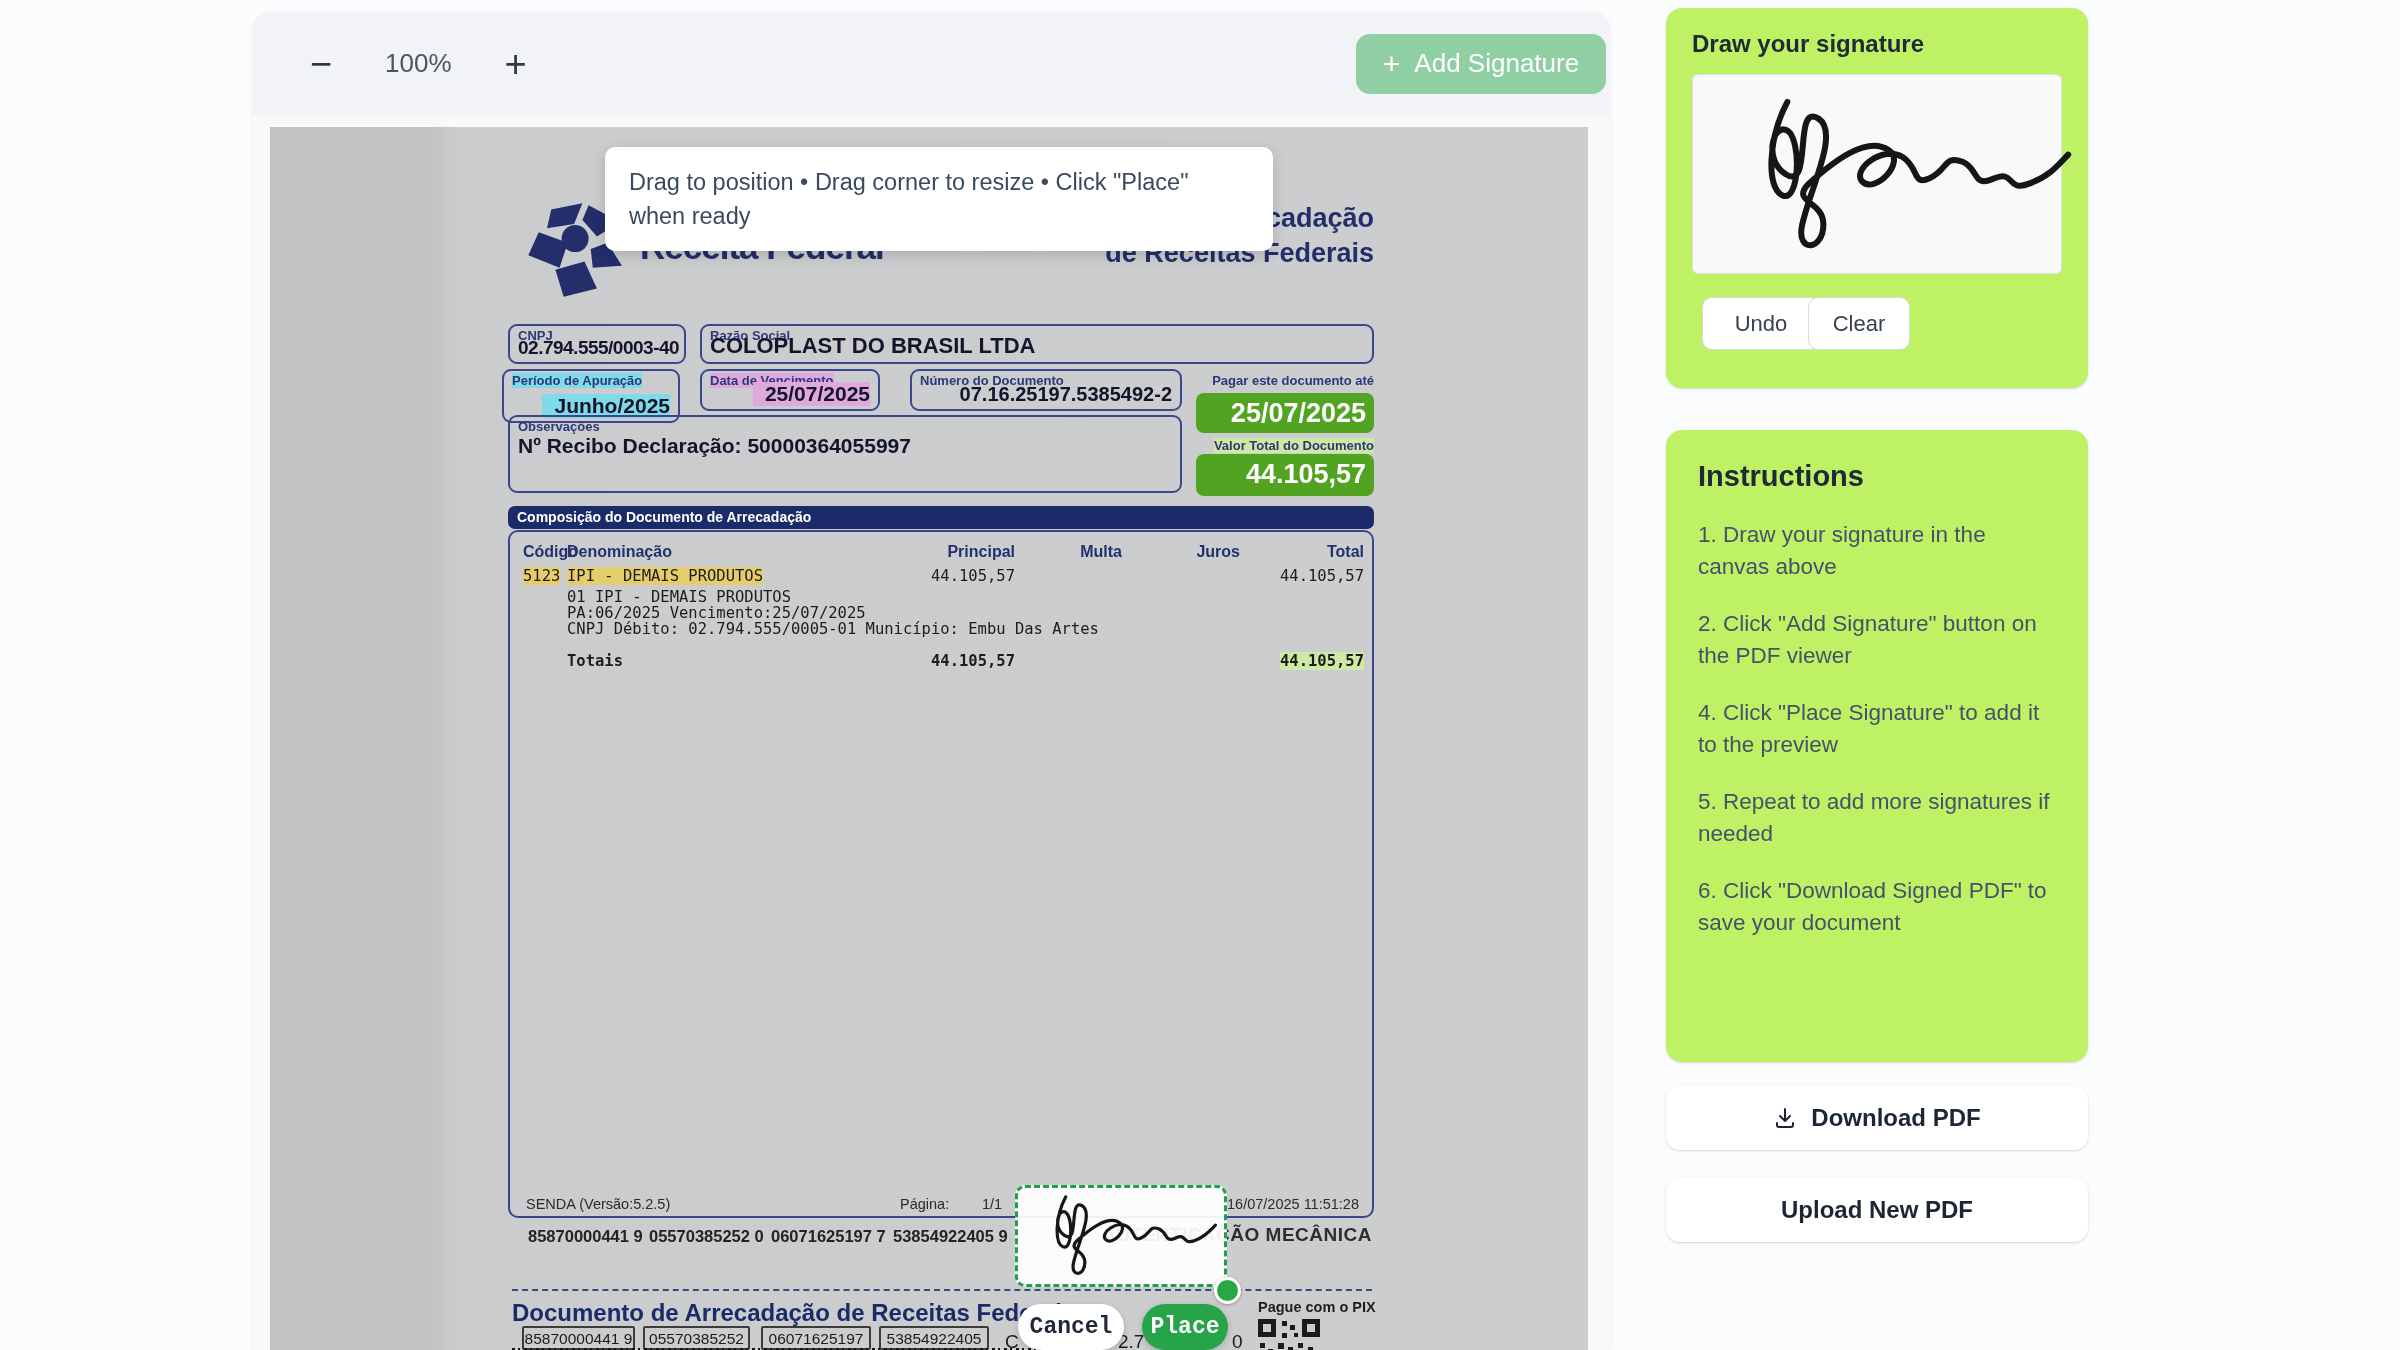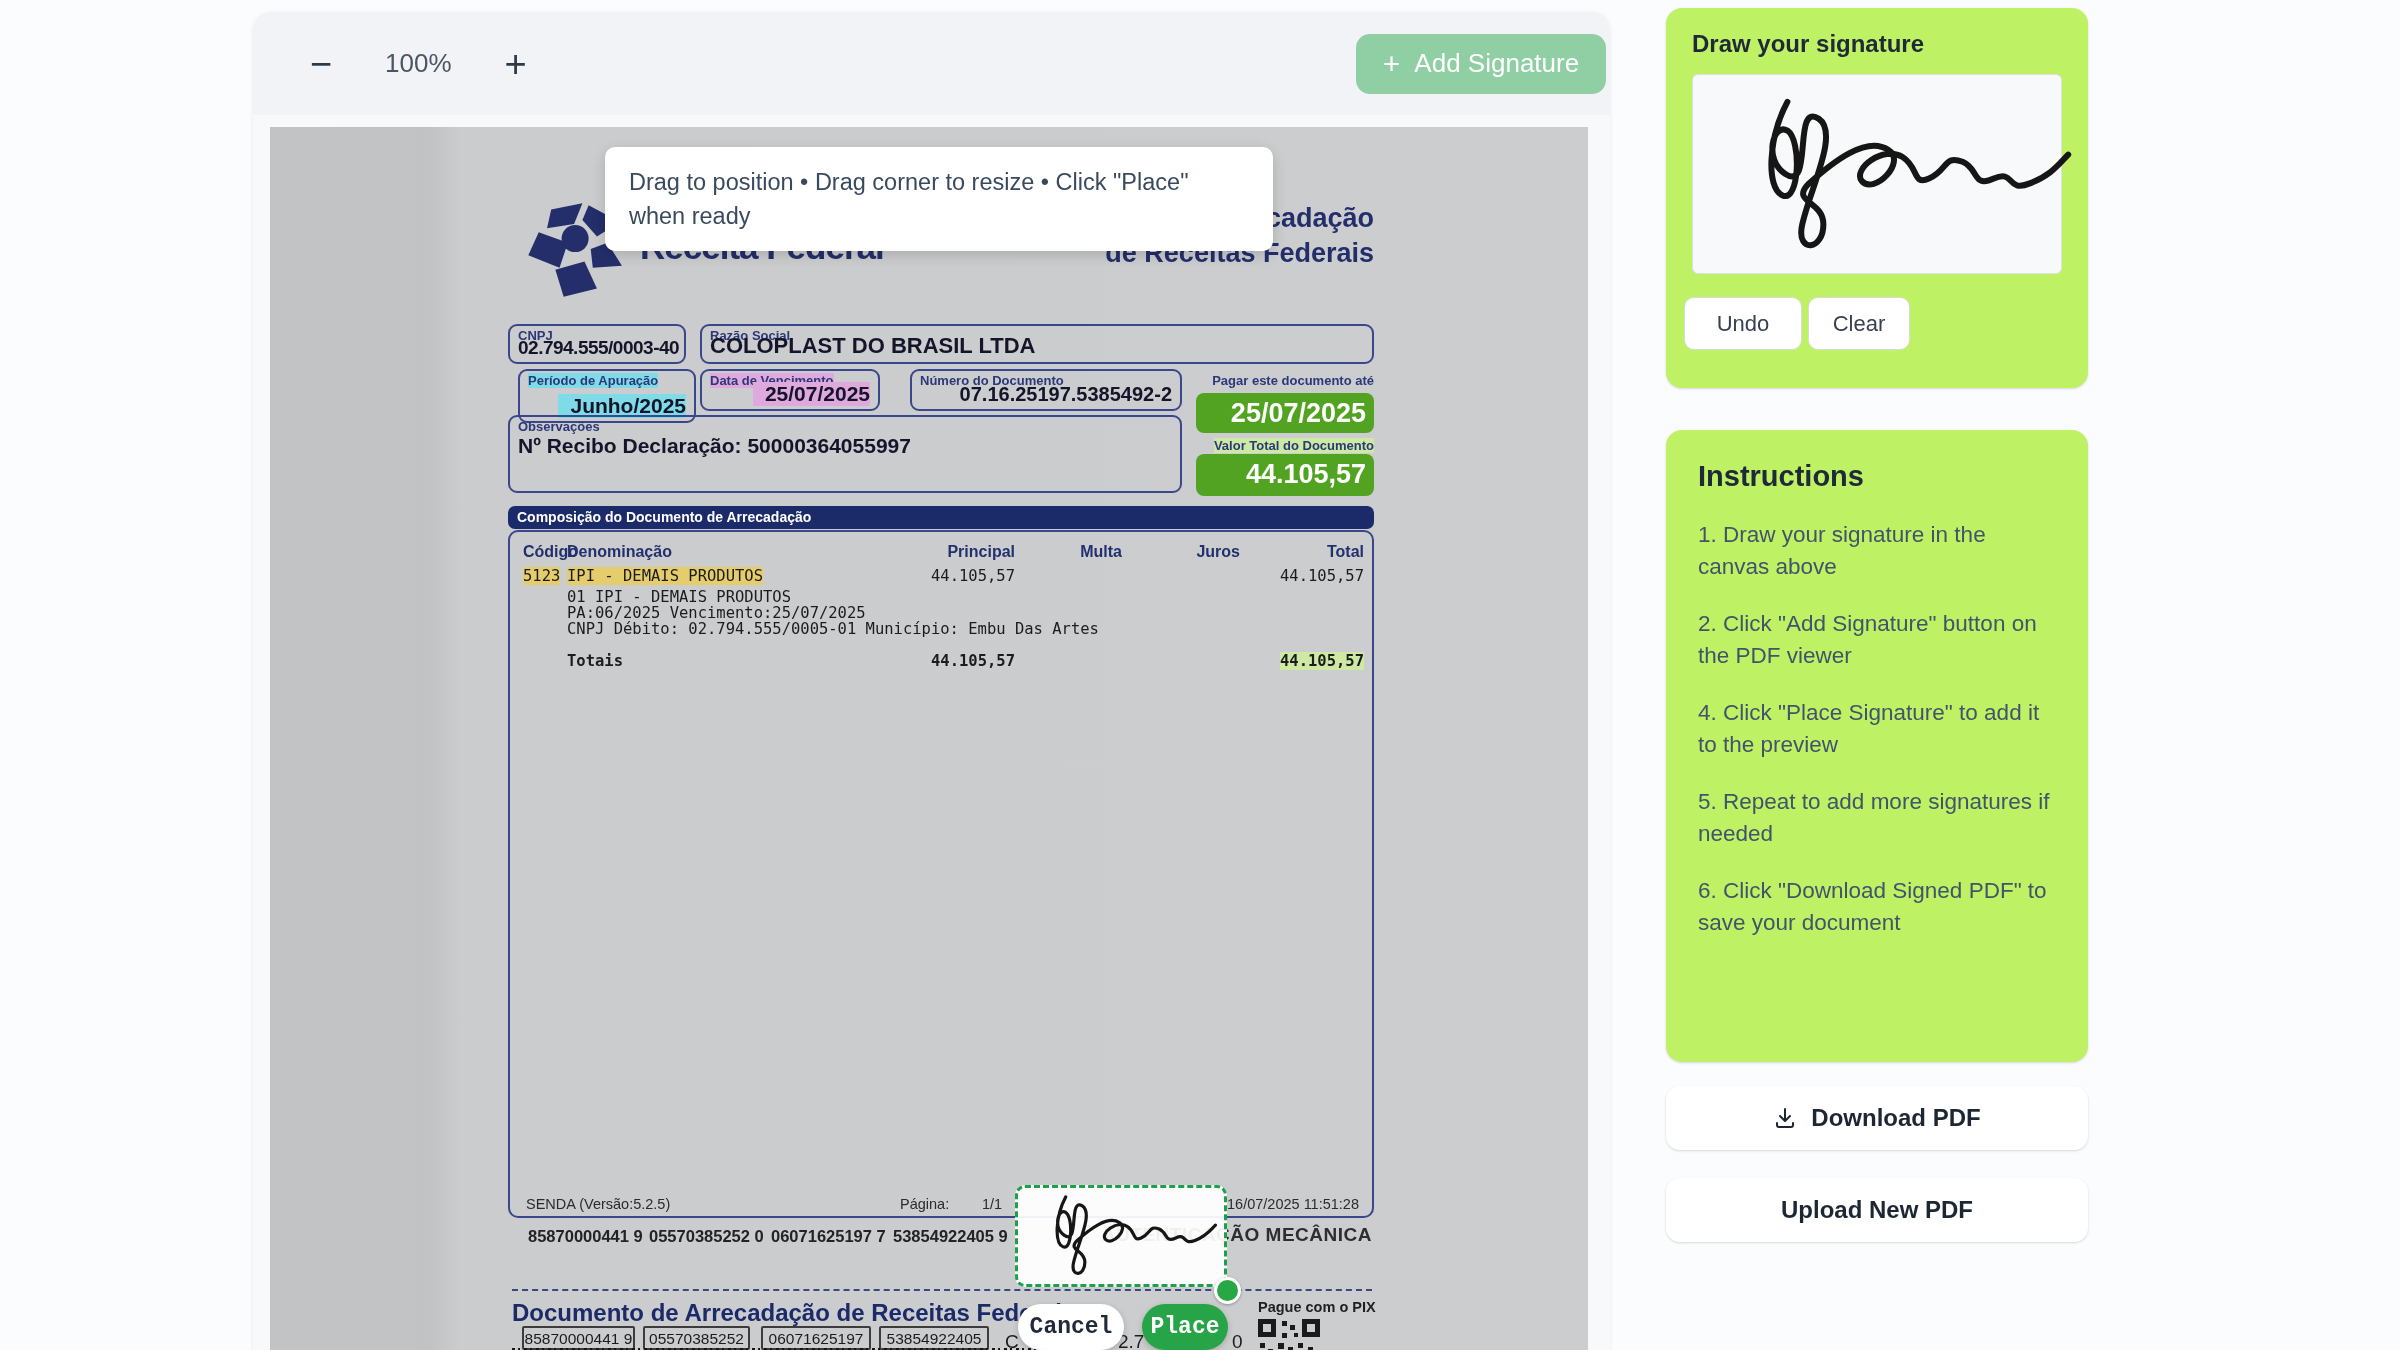--- a/index.html
+++ b/index.html
@@ -88,21 +88,21 @@
   
   .sidebar { position:absolute; left:1666px; top:0; width:422px; }
   .card { position:absolute; left:0; background:#bef264; border-radius:16px;
     box-shadow:0 1px 3px rgba(16,24,40,.1),0 1px 2px rgba(16,24,40,.06); }
   .card-draw { top:8px; width:422px; height:380px; }
   .draw-title { position:absolute; left:26px; top:22px; font-size:24px; font-weight:600; color:#1f2937; }
   .sig-canvas { position:absolute; left:26px; top:66px; width:370px; height:200px; background:#f8f9fb;
     border:1px solid #dcdfe4; border-radius:6px; cursor:crosshair; }
   .mini-btn { position:absolute; top:289px; height:53px; background:#fff; border:1px solid #d6dade;
     border-radius:10px; font-size:22px; color:#374151; font-family:inherit; cursor:pointer; }
-  .btn-undo { left:18px; width:118px; }
+  .btn-undo { left:36px; width:118px; }
   .btn-clear { left:142px; width:102px; }
 
   .card-instr { top:430px; width:422px; height:632px; padding:30px 32px; }
   .instr-title { font-size:29px; font-weight:bold; color:#1f2937; margin-bottom:26px; }
   .instr-step { font-size:22.5px; line-height:32px; color:#43536b; margin-bottom:25px; }
 
   .side-btn { position:absolute; left:0; width:422px; height:64px; background:#ffffff; border:none;
     border-radius:14px; box-shadow:0 1px 3px rgba(16,24,40,.1),0 1px 2px rgba(16,24,40,.06);
     font-size:24px; font-weight:600; color:#1d2733; font-family:inherit; cursor:pointer;
     display:flex; align-items:center; justify-content:center; gap:14px; }
@@ -150,21 +150,21 @@
 
         <div class="fbox" style="left:238px;top:197px;width:178px;height:40px">
           <span class="flabel">CNPJ</span>
           <span class="fval" style="font-size:19px;letter-spacing:-.5px">02.794.555/0003-40</span>
         </div>
         <div class="fbox" style="left:430px;top:197px;width:674px;height:40px">
           <span class="flabel">Razão Social</span>
           <span class="fval" style="font-size:22px">COLOPLAST DO BRASIL LTDA</span>
         </div>
 
-        <div class="fbox" style="left:248px;top:242px;width:178px;height:54px">
+        <div class="fbox" style="left:232px;top:242px;width:178px;height:54px">
           <span class="flabel hl-cyan">Período de Apuração</span>
           <span class="fval r hl-cyan" style="font-size:21px">Junho/2025</span>
         </div>
         <div class="fbox" style="left:430px;top:242px;width:180px;height:42px">
           <span class="flabel hl-pink">Data de Vencimento</span>
           <span class="fval r hl-pink" style="font-size:21px">25/07/2025</span>
         </div>
         <div class="fbox" style="left:640px;top:242px;width:272px;height:42px">
           <span class="flabel">Número do Documento</span>
           <span class="fval r" style="font-size:20px">07.16.25197.5385492-2</span>

